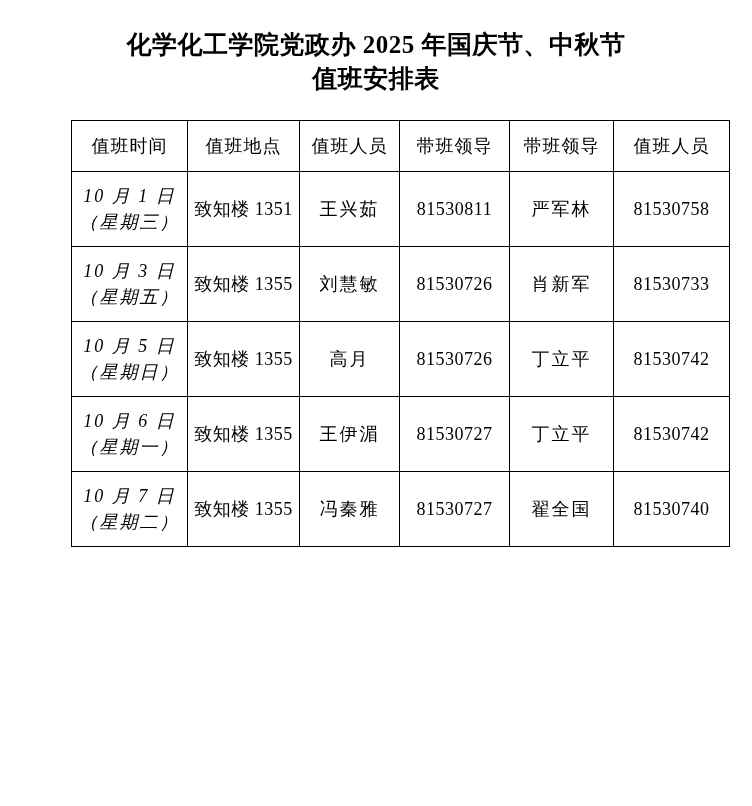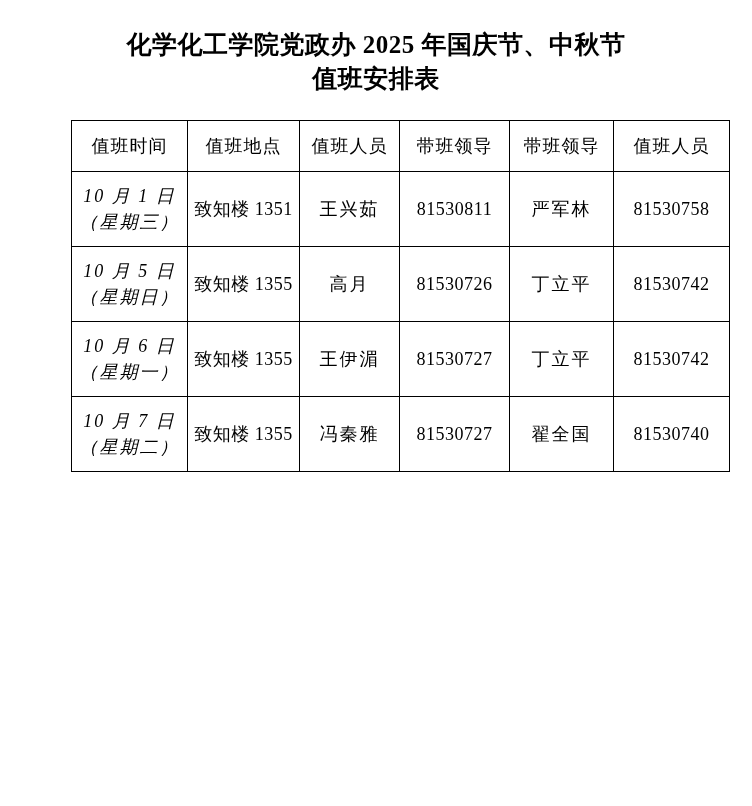--- a/index.html
+++ b/index.html
@@ -116,20 +116,31 @@
             <span class="d2">（星期三）</span>
           </td>
           <td class="place-cell">致知楼 1351</td>
           <td class="person-cell">王兴茹</td>
           <td class="num-cell">81530811</td>
           <td class="leader-cell">严军林</td>
           <td class="num-cell">81530758</td>
         </tr>
         <tr>
           <td class="date-cell">
+            <span class="d1">10 月 3 日</span>
+            <span class="d2">（星期五）</span>
+          </td>
+          <td class="place-cell">致知楼 1355</td>
+          <td class="person-cell">刘慧敏</td>
+          <td class="num-cell">81530726</td>
+          <td class="leader-cell">肖新军</td>
+          <td class="num-cell">81530733</td>
+        </tr>
+        <tr>
+          <td class="date-cell">
             <span class="d1">10 月 5 日</span>
             <span class="d2">（星期日）</span>
           </td>
           <td class="place-cell">致知楼 1355</td>
           <td class="person-cell">高月</td>
           <td class="num-cell">81530726</td>
           <td class="leader-cell">丁立平</td>
           <td class="num-cell">81530742</td>
         </tr>
         <tr>

